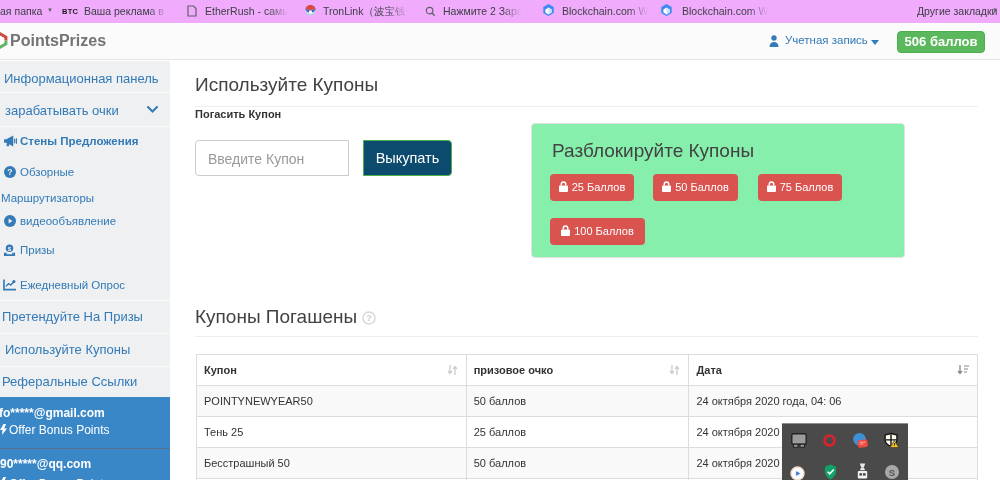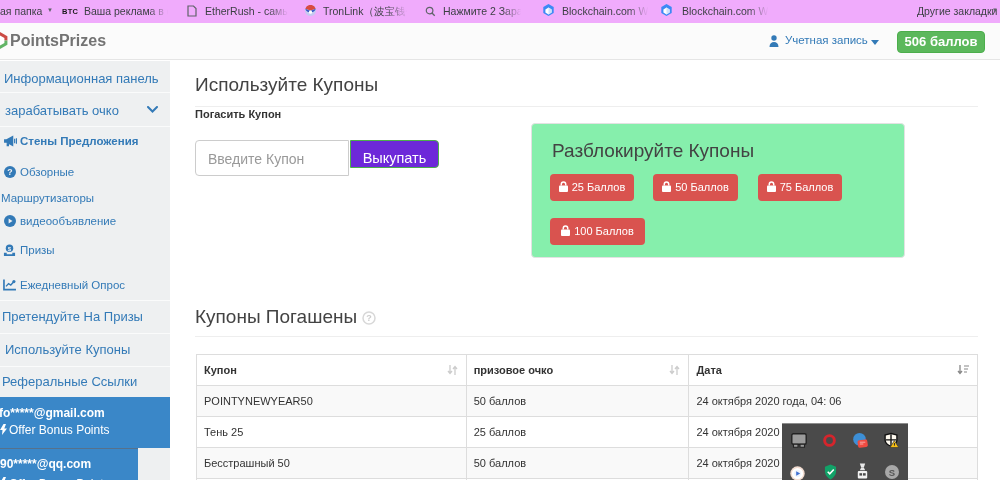--- a/index.html
+++ b/index.html
@@ -24,22 +24,22 @@
 .sep { position:absolute; left:0; width:170px; height:1px; background:#fafbfb; }
 .nav { position:absolute; white-space:nowrap; color:#337ab7; font-size:13px; }
 .nav2 { position:absolute; white-space:nowrap; color:#337ab7; font-size:11.5px; }
 
 
 h2.t { position:absolute; font-size:19px; font-weight:normal; color:#434343; }
 
 #inp { position:absolute; left:195px; top:140px; width:154px; height:36px;
   background:#fff; border:1px solid #ccc; border-radius:4px 0 0 4px; }
 #inp span { position:absolute; left:12px; top:10px; color:#999; font-size:14px; }
-#btn-redeem { position:absolute; left:350px; top:140px; width:89px; height:28px;
-  background:#6d28d9; border:1px solid #4cae4c; border-radius:0 4px 4px 0; color:#fff;
+#btn-redeem { position:absolute; left:363px; top:140px; width:89px; height:36px;
+  background:#0c4a6e; border:1px solid #4cae4c; border-radius:0 4px 4px 0; color:#fff;
   font-size:14.5px; text-align:center; line-height:34px; }
 
 #panel { position:absolute; left:531px; top:123px; width:374px; height:135px;
   background:#86efac; border:1px solid #e2e2e2; border-radius:4px; }
 .rbtn { position:absolute; height:27px; background:#d9534f; border-radius:4px;
   color:#fff; font-size:11px; line-height:27px; text-align:center; }
 .rbtn svg { position:relative; top:1px; margin-right:4px; }
 
 #tbl { position:absolute; left:196px; top:354px; width:782px; border-collapse:collapse;
   font-size:11px; color:#333; }
@@ -108,21 +108,21 @@
   <div class="abs" style="left:785px; top:11px; font-size:11.5px; color:#337ab7;">Учетная запись</div>
   <svg class="abs" style="left:871px; top:17px;" width="8" height="5" viewBox="0 0 8 5">
       <path d="M0 0h8L4 5z" fill="#337ab7"></path>
     </svg>
   <div class="abs" style="left:897px; top:8px; width:88px; height:22px; background:#5cb85c; border:1px solid #4cae4c; border-radius:4px; color:#fff; font-weight:bold; font-size:13px; text-align:center; line-height:20px;">506 баллов</div>
 </div>
 
 <div id="sidebar">
   <div class="nav" style="left:4px; top:10px;">Информационная панель</div>
   <div class="sep" style="top:31px;"></div>
-  <div class="nav" style="left:5px; top:42px;">зарабатывать очко</div>
+  <div class="nav" style="left:5px; top:42px;">зарабатывать очки</div>
   <svg class="abs" style="left:147px; top:45px;" width="11" height="7" viewBox="0 0 11 7">
       <path d="M1 1l4.5 4.5L10 1" fill="none" stroke="#337ab7" stroke-width="2" stroke-linecap="round"></path>
     </svg>
   <div class="sep" style="top:65px;"></div>
 
   <svg class="abs" style="left:4px; top:74px;" width="13" height="12" viewBox="0 0 14 13">
       <path d="M0 4.5h2.5l7.5-4v12l-7.5-4H0z" fill="#337ab7"></path>
       <path d="M2.8 8.8h2.6v3.4H2.8z" fill="#337ab7"></path>
       <path d="M11.5 4v5M13.5 3.5v6" stroke="#337ab7" stroke-width="1.3"></path>
     </svg>
@@ -162,21 +162,21 @@
   <div class="sep" style="top:305px;"></div>
   <div class="nav" style="left:2px; top:313px;">Реферальные Ссылки</div>
 
   <div class="abs" style="left:0; top:336px; width:170px; height:51px; background:#3a87c8; color:#fff;">
     <div style="position:absolute; left:-1px; top:9px; font-size:12px; font-weight:bold;">fo*****@gmail.com</div>
     <svg style="position:absolute; left:0px; top:27px;" width="7" height="11" viewBox="0 0 7 11">
         <path d="M3.5 0L0 6h2.5L2 11l5-6.5H4.3L6 0z" fill="#fff"></path>
       </svg>
     <div style="position:absolute; left:9px; top:26px; font-size:12px;">Offer Bonus Points</div>
   </div>
-  <div class="abs" style="left:0; top:387px; width:138px; height:33px; background:#3a87c8; color:#fff; border-top:1px solid #56718b;">
+  <div class="abs" style="left:0; top:387px; width:170px; height:33px; background:#3a87c8; color:#fff; border-top:1px solid #56718b;">
     <div style="position:absolute; left:0px; top:8px; font-size:12px; font-weight:bold;">90*****@qq.com</div>
     <svg style="position:absolute; left:0px; top:28px;" width="7" height="11" viewBox="0 0 7 11">
         <path d="M3.5 0L0 6h2.5L2 11l5-6.5H4.3L6 0z" fill="#fff"></path>
       </svg>
     <div style="position:absolute; left:9px; top:28px; font-size:12px;">Offer Bonus Points</div>
   </div>
 </div>
 
 <h2 class="t" style="left:195px; top:74px;">Используйте Купоны</h2>
 <div class="abs" style="left:195px; top:106px; width:783px; height:1px; background:#eee;"></div>

